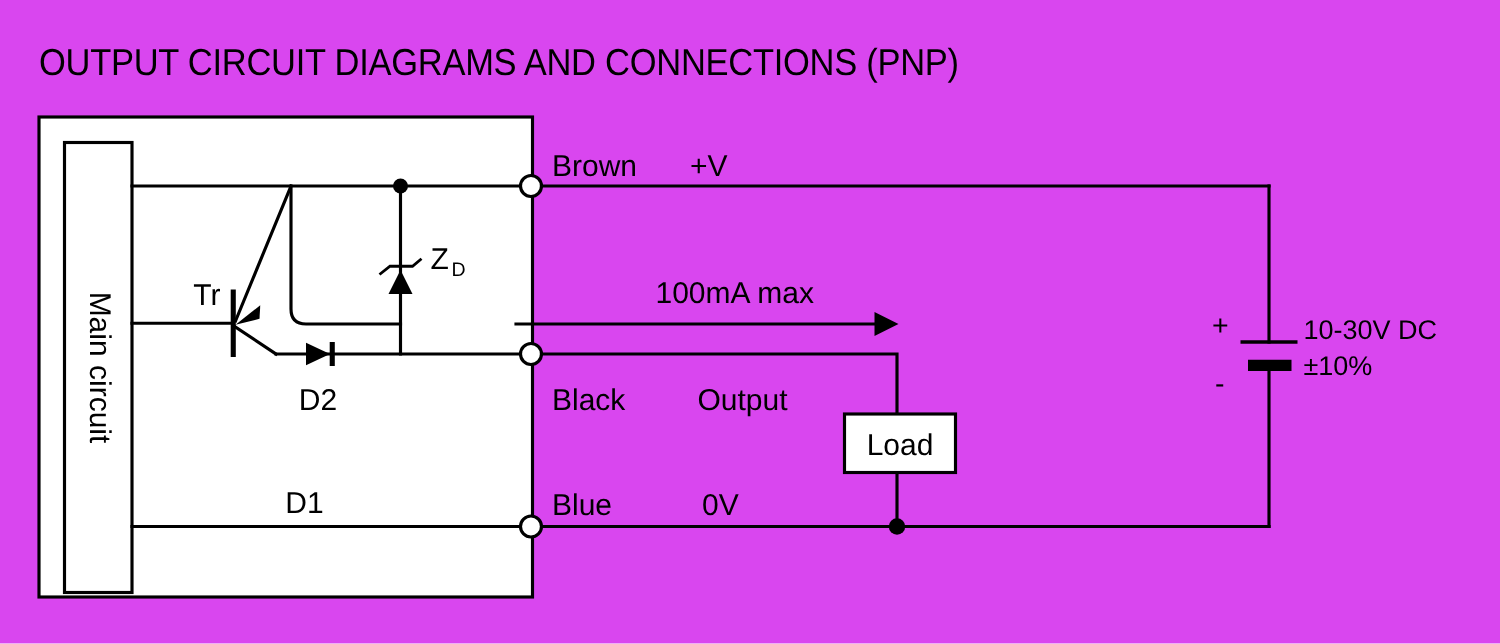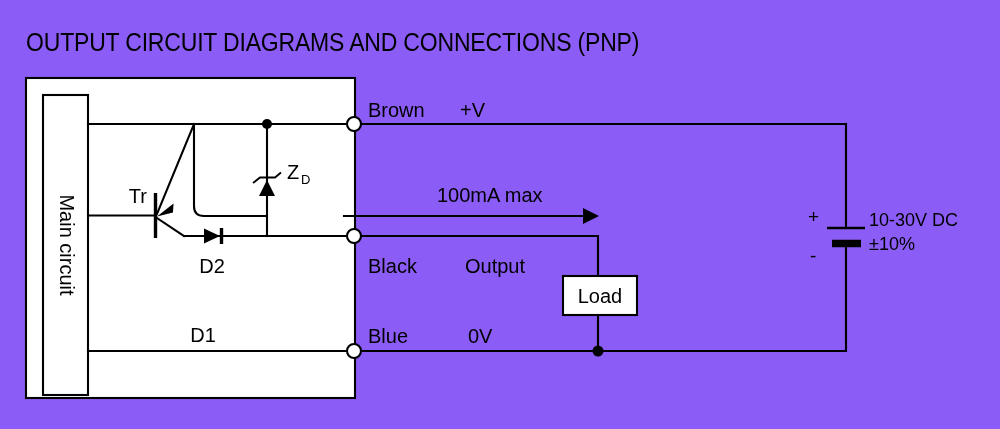--- a/index.html
+++ b/index.html
@@ -8,21 +8,21 @@
     background: #ffffff;
   }
   body {
     font-family: "Liberation Sans", sans-serif;
     color: #000000;
   }
   #page {
     position: relative;
     width: 1000px;
     height: 429px;
-    background: #8b5cf6;
+    background: #d946ef;
     overflow: hidden;
   }
   #title {
     position: absolute;
     left: 26px;
     top: 28px;
     font-family: "Liberation Sans", sans-serif;
     font-size: 25px;
     letter-spacing: -0.2px;
     transform: scaleX(0.92);

